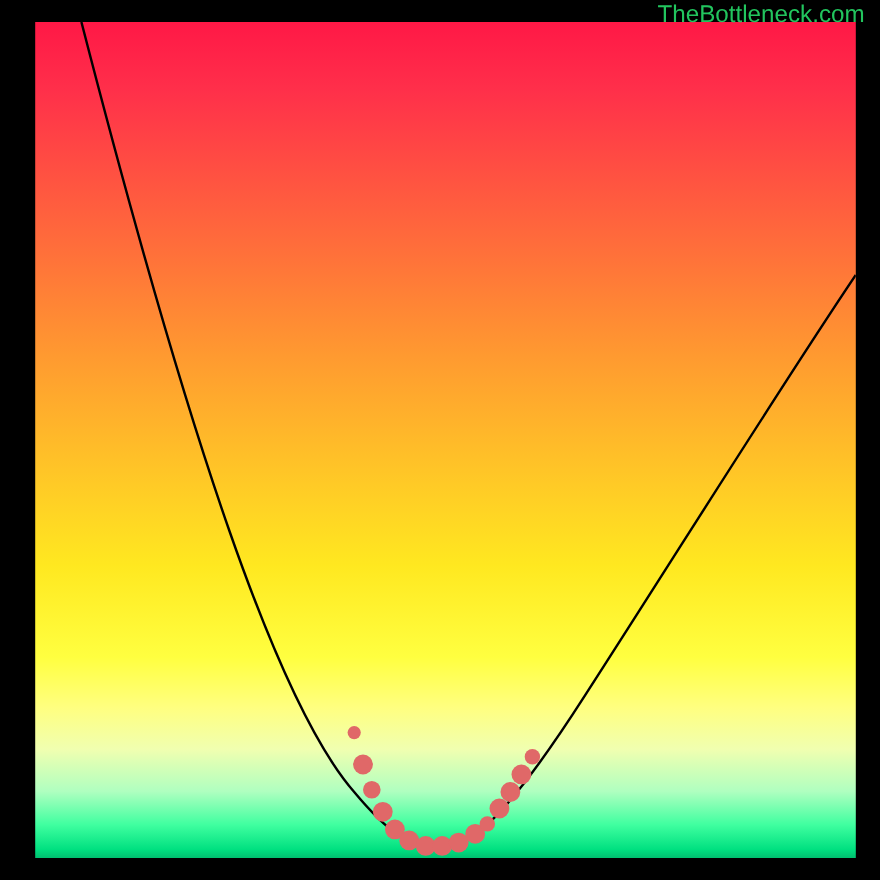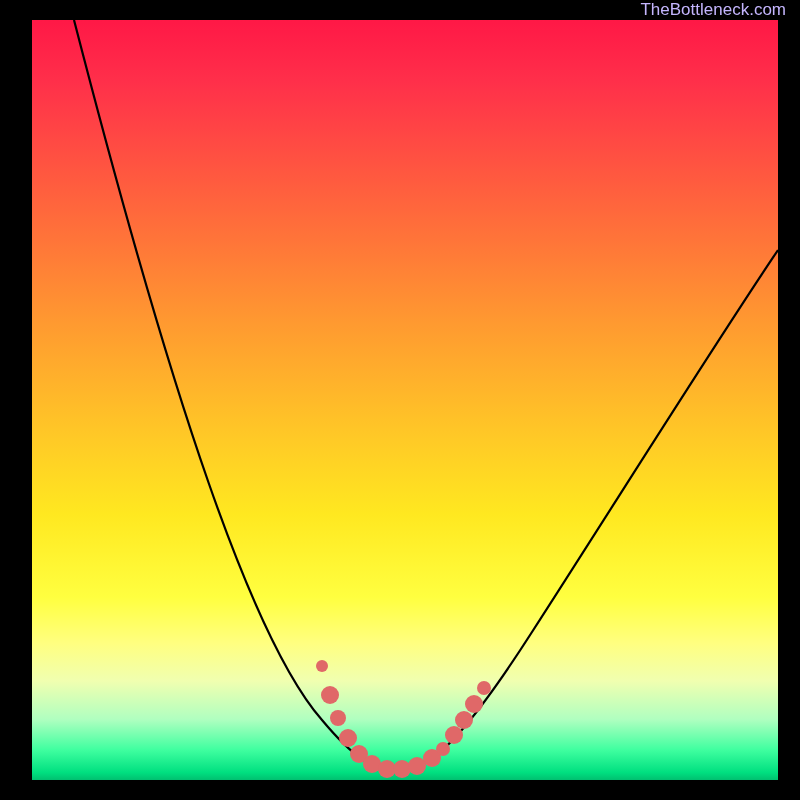--- a/index.html
+++ b/index.html
@@ -32,23 +32,23 @@
       #40ffa0 96%,
       #00e080 99%,
       #00c070 100%
     );
   }
   .watermark {
     position: absolute;
     top: 0px;
     right: 14px;
     font-family: Arial, Helvetica, sans-serif;
-    font-size: 17px;
+    font-size: 22px;
     font-weight: 500;
-    color: #c4b5fd;
+    color: #22c55e;
     letter-spacing: 0px;
     z-index: 10;
   }
   svg.curve {
     position: absolute;
     left: 0;
     top: 0;
     width: 746px;
     height: 760px;
   }

